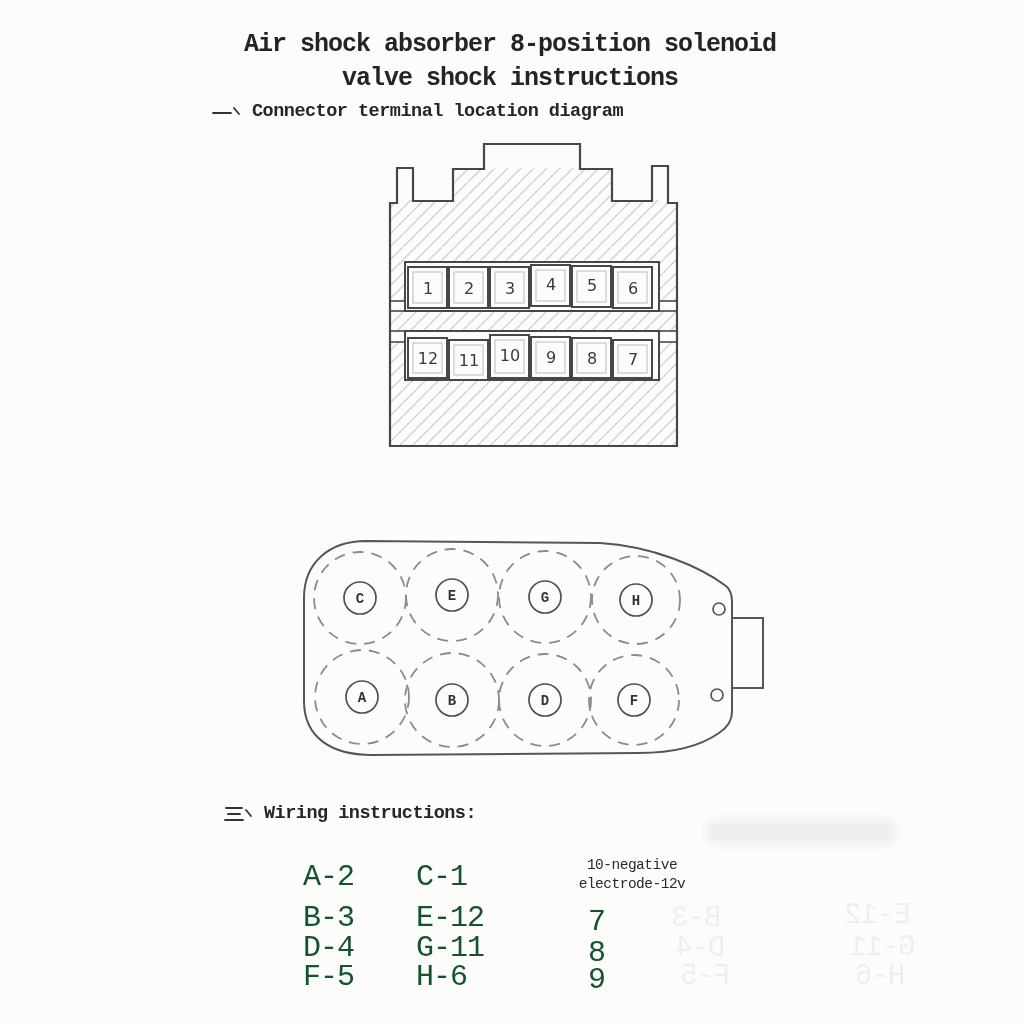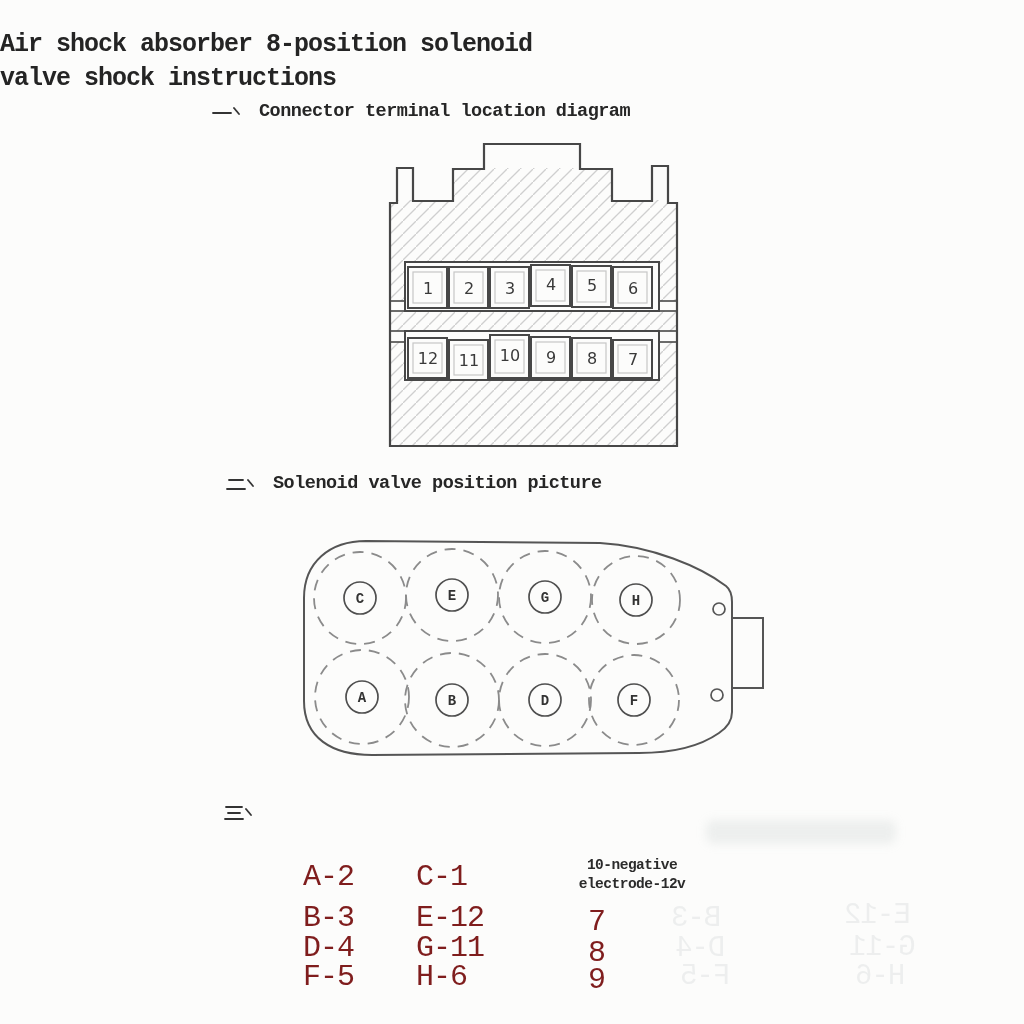--- a/index.html
+++ b/index.html
@@ -1,26 +1,26 @@
 <!DOCTYPE html>
 <html><head>
 <meta charset="utf-8">
 <style>
   html,body{margin:0;padding:0;background:#e9e9e9}
   .page{position:relative;width:1024px;height:1024px;margin:0 auto;background:#fcfcfb;
         font-family:"Liberation Mono","DejaVu Sans Mono",monospace;color:#2b2b2b;overflow:hidden}
 
   
-  .title{position:absolute;left:0;right:4px;text-align:left;font-weight:700;
+  .title{position:absolute;left:0;right:4px;text-align:center;font-weight:700;
          font-size:25px;letter-spacing:-1px;color:#242424;white-space:nowrap}
   .title-1{top:30px}
   .title-2{top:64px}
 
   
-  .heading{position:absolute;display:flex;align-items:center;gap:18px;
+  .heading{position:absolute;display:flex;align-items:center;gap:11px;
            font-weight:700;font-size:18.5px;letter-spacing:-.5px;color:#262626;white-space:nowrap}
   .heading-1{left:211px;top:101px}
   .heading-2{left:225px;top:473px}
   .heading-3{left:223px;top:803px}
   .marker{display:inline-flex;align-items:center}
   .marker svg{display:block}
   .marker line,.marker path{stroke:#333;stroke-width:1.8;stroke-linecap:round;fill:none}
 
   
   .diagram-layer{position:absolute;left:0;top:0}
@@ -34,33 +34,33 @@
   .tnum{font-family:"DejaVu Sans",sans-serif;font-size:16px;fill:#3a3a3a;text-anchor:middle}
   .sbody{fill:#fcfcfb;stroke:#555;stroke-width:2}
   .stab{fill:#fcfcfb;stroke:#555;stroke-width:2}
   .shole{fill:#fcfcfb;stroke:#555;stroke-width:1.7}
   .vdash{fill:none;stroke:#8b8b8b;stroke-width:1.8;stroke-dasharray:11 8}
   .vinner{fill:#fcfcfb;stroke:#4f4f4f;stroke-width:1.7}
   .vletter{font-family:"Liberation Mono",monospace;font-weight:700;font-size:14px;
            fill:#333;text-anchor:middle}
 
   
-  .wcell{position:absolute;font-size:30px;letter-spacing:-1px;color:#7f1d1d;white-space:nowrap}
+  .wcell{position:absolute;font-size:30px;letter-spacing:-1px;color:#14532d;white-space:nowrap}
   .c1{left:303px}
   .c2{left:416px}
   .c3{left:588px}
   .r1{top:860px}
   .r2{top:901px}
   .r3{top:931px}
   .r4{top:960px}
   .rn2{top:905px}
   .rn3{top:936px}
   .rn4{top:963px}
   .note{position:absolute;left:556px;top:856px;width:152px;text-align:center;
-        font-size:14.5px;line-height:19px;letter-spacing:-.5px;color:#2b2b2b;font-weight:700}
+        font-size:14.5px;line-height:19px;letter-spacing:-.5px;color:#2b2b2b;font-weight:400}
 
   
   .ghost-text{position:absolute;transform:scaleX(-1);font-size:29px;letter-spacing:-1px;
               color:#5e7078;opacity:.09;white-space:nowrap}
   .ghost-smudge{position:absolute;left:706px;top:820px;width:190px;height:24px;
                 background:rgba(170,185,185,.18);filter:blur(5px);border-radius:8px}
 </style>
 </head>
 <body>
 
@@ -221,40 +221,31 @@
   <div class="heading heading-1">
     <span class="marker">
       <svg width="30" height="20" viewBox="0 0 30 20">
           <line x1="2" y1="11" x2="20" y2="11"></line>
           <path d="M 23,6 L 28,12"></path>
         </svg>
     </span>
     <span>Connector terminal location diagram</span>
   </div>
 
-  <div class="heading heading-2">
-    <span class="marker">
-      <svg width="30" height="20" viewBox="0 0 30 20">
-          <line x1="4" y1="6" x2="18" y2="6"></line>
-          <line x1="2" y1="15" x2="20" y2="15"></line>
-          <path d="M 23,6 L 28,12"></path>
-        </svg>
-    </span>
-    <span>Solenoid valve position picture</span>
-  </div>
 
   <div class="heading heading-3">
     <span class="marker">
       <svg width="30" height="20" viewBox="0 0 30 20">
           <line x1="3" y1="4" x2="19" y2="4"></line>
           <line x1="5" y1="10" x2="17" y2="10"></line>
           <line x1="2" y1="16" x2="20" y2="16"></line>
           <path d="M 23,6 L 28,12"></path>
         </svg>
     </span>
+    <span>Wiring instructions:</span>
   </div>
 
   <div class="wcell c1 r1">A-2</div>
   <div class="wcell c1 r2">B-3</div>
   <div class="wcell c1 r3">D-4</div>
   <div class="wcell c1 r4">F-5</div>
 
   <div class="wcell c2 r1">C-1</div>
   <div class="wcell c2 r2">E-12</div>
   <div class="wcell c2 r3">G-11</div>

